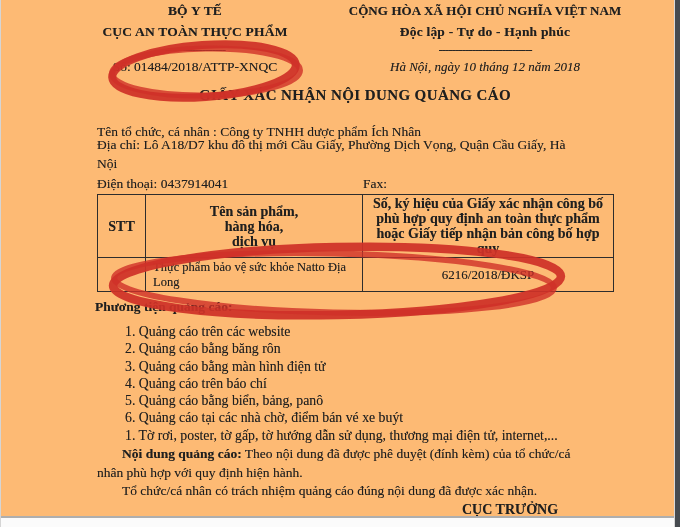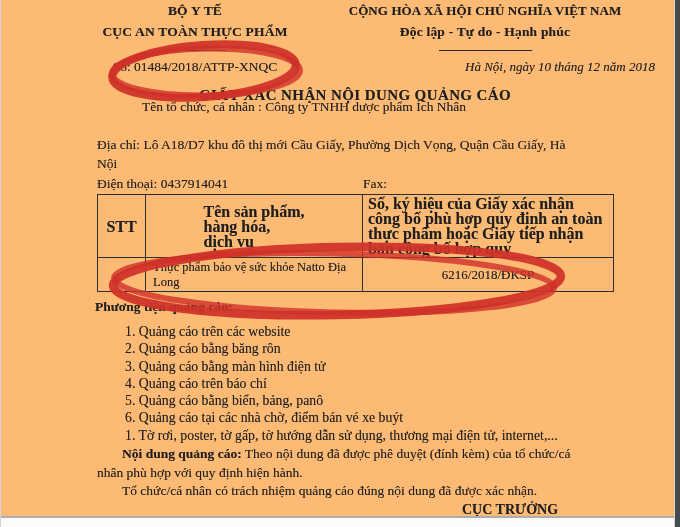--- a/index.html
+++ b/index.html
@@ -10,36 +10,36 @@
     text-shadow:0 0 .4px rgba(40,40,40,.45);
   }
   .abs { position:absolute; }
   .center { text-align:center; }
   .bold { font-weight:bold; }
 
   .hdr-line-sm  { font-size:13.5px; font-weight:bold; letter-spacing:.2px; }
   .hdr-line-xs  { font-size:13px;   font-weight:bold; letter-spacing:.1px; }
   .dash-rule    { font-size:13px; letter-spacing:-1px; color:#222; line-height:10px; }
   .doc-no       { font-size:13.5px; }
-  .date-line    { font-size:13px; font-style:italic;text-align:right; }
+  .date-line    { font-size:13px; font-style:italic; }
   .doc-title    { font-size:15px; font-weight:bold; letter-spacing:.4px; }
   .body-line    { font-size:13.5px; white-space:nowrap; }
 
   .doc-table {
     display:grid; grid-template-columns:48px 217px 1fr;
     grid-template-rows:63px 1fr;
     border:1.6px solid #2d2d2d; box-sizing:border-box;
     background:transparent;
   }
   .cell { border-right:1.4px solid #2d2d2d; border-bottom:1.4px solid #2d2d2d;
           display:flex; align-items:center; justify-content:center;
           box-sizing:border-box; }
   .cell.no-r { border-right:none; }
   .cell.no-b { border-bottom:none; }
-  .th { font-weight:bold; font-size:16px; line-height:15px; text-align:left; }
+  .th { font-weight:bold; font-size:14px; line-height:15px; text-align:center; }
   .td { font-size:12.5px; line-height:15px; }
   .td-product { justify-content:flex-start; align-items:flex-start; text-align:left;
                 padding:2px 10px 0 7px; }
   .td-cert { font-size:13px; }
 
   .media-item { font-size:13.8px; line-height:17.3px; white-space:nowrap; }
 
   .para-sz { font-size:13.5px; }
 
   .bottom-strip { background:#fbfbfb; border-top:2px solid #aeaeae; z-index:5; }
@@ -62,21 +62,21 @@
 
   <div class="abs center" style="left:315px; top:3px; width:340px;">
     <div class="hdr-line-xs">CỘNG HÒA XÃ HỘI CHỦ NGHĨA VIỆT NAM</div>
     <div class="hdr-line-sm" style="margin-top:5px;">Độc lập - Tự do - Hạnh phúc</div>
     <div class="dash-rule" style="margin-top:5px;">----------------------------</div>
     <div class="date-line" style="margin-top:4px;">Hà Nội, ngày 10 tháng 12 năm 2018</div>
   </div>
 
   <div class="abs center doc-title" style="left:35px; top:87px; width:640px;">GIẤY XÁC NHẬN NỘI DUNG QUẢNG CÁO</div>
 
-  <div class="abs body-line" style="left:97px; top:99px;margin-left:45px;">Tên tổ chức, cá nhân : Công ty TNHH dược phẩm Ích Nhân</div>
+  <div class="abs body-line" style="left:97px; top:124px;">Tên tổ chức, cá nhân : Công ty TNHH dược phẩm Ích Nhân</div>
   <div class="abs body-line" style="left:97px; top:137px;">Địa chỉ: Lô A18/D7 khu đô thị mới Cầu Giấy, Phường Dịch Vọng, Quận Cầu Giấy, Hà</div>
   <div class="abs body-line" style="left:97px; top:156px;">Nội</div>
   <div class="abs body-line" style="left:97px; top:176px;text-align:right;">Điện thoại: 0437914041</div>
   <div class="abs body-line" style="left:363px; top:176px;">Fax:</div>
 
   <div class="abs doc-table" style="left:97px; top:194px; width:517px; height:98px;">
     <div class="cell th">
       <span>STT</span>
     </div>
     <div class="cell th">

